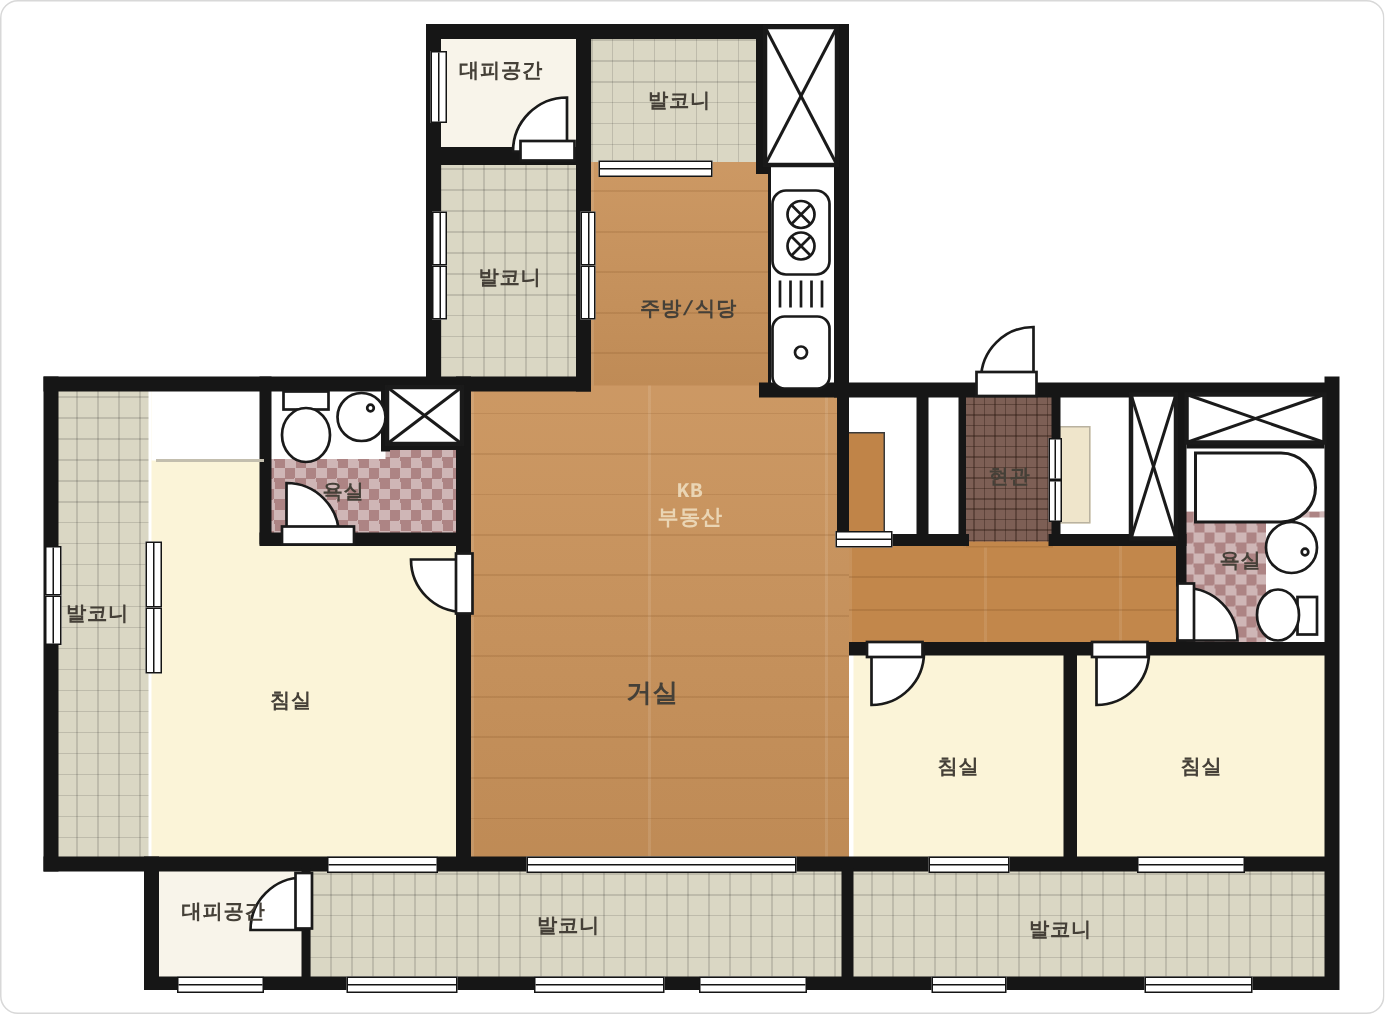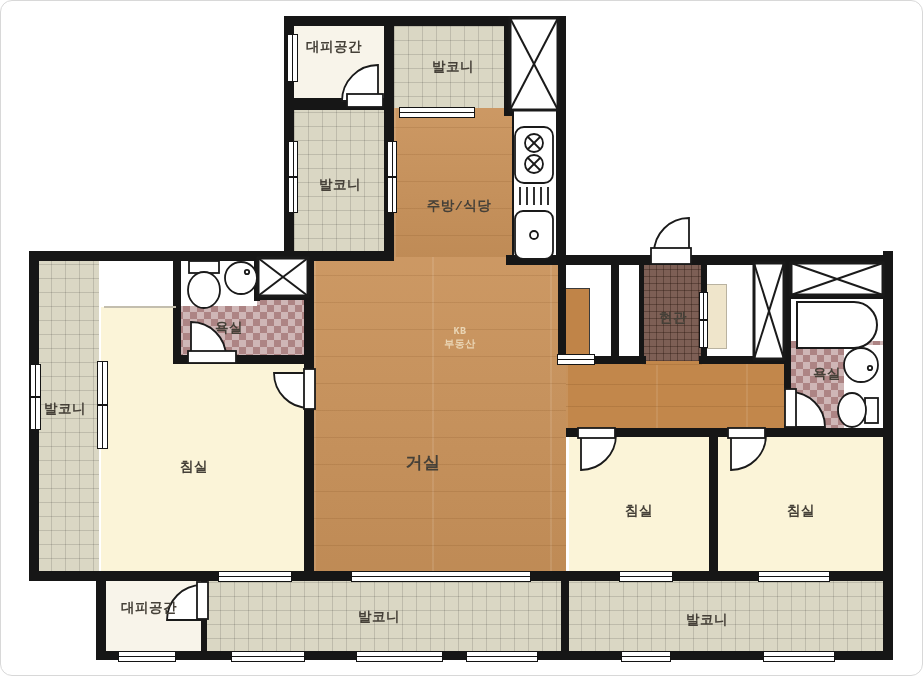--- a/index.html
+++ b/index.html
@@ -35,21 +35,21 @@
   .winh,.winv{position:absolute;background:#fff;border:1.5px solid #141414;z-index:4;
     background-repeat:no-repeat;background-position:center;}
   .winh{background-image:linear-gradient(#141414,#141414);background-size:100% 1px;}
   .winv{background-image:linear-gradient(#141414,#141414);background-size:1px 100%;}
   .cab{z-index:2;}
   #fixtures{position:absolute;left:0;top:0;z-index:5;pointer-events:none;}
   .lbl{position:absolute;z-index:6;transform:translate(-50%,-50%);white-space:nowrap;
     font-weight:bold;font-size:13.5px;color:#454038;letter-spacing:0.5px;}
   .lbl.big{font-size:17px;}
   .wm{position:absolute;z-index:6;transform:translate(-50%,-50%);text-align:center;
-    font-weight:bold;font-size:10px;line-height:1.25;color:#ecd9b9;opacity:0.95;letter-spacing:0.5px;}
+    font-weight:bold;font-size:14px;line-height:1.25;color:#ecd9b9;opacity:0.95;letter-spacing:0.5px;}
 </style>
 </head>
 <body>
 
 <div id="canvas">
 
   <div class="abs offwhite" style="left:293px;top:25px;width:90px;height:75px;z-index:1"></div>
   <div class="abs tile" style="left:393px;top:25px;width:110px;height:85px;z-index:1"></div>
   <div class="abs tile" style="left:293px;top:107px;width:90px;height:145px;z-index:1"></div>
   <div class="abs wood" style="left:393px;top:107px;width:120px;height:155px;z-index:1"></div>
@@ -221,21 +221,21 @@
     </g>
   </svg>
 
   <div class="lbl" style="left:333px;top:46px">대피공간</div>
   <div class="lbl" style="left:452px;top:66px">발코니</div>
   <div class="lbl" style="left:339px;top:184px">발코니</div>
   <div class="lbl" style="left:458px;top:205px">주방/식당</div>
   <div class="lbl" style="left:228px;top:327px">욕실</div>
   <div class="lbl" style="left:64px;top:408px">발코니</div>
   <div class="lbl" style="left:193px;top:466px">침실</div>
-  <div class="lbl big" style="left:422px;top:461px">거실</div>
+  <div class="lbl big" style="left:434px;top:461px">거실</div>
   <div class="lbl" style="left:672px;top:317px">현관</div>
   <div class="lbl" style="left:826px;top:373px">욕실</div>
   <div class="lbl" style="left:638px;top:510px">침실</div>
   <div class="lbl" style="left:800px;top:510px">침실</div>
   <div class="lbl" style="left:148px;top:607px">대피공간</div>
   <div class="lbl" style="left:378px;top:616px">발코니</div>
   <div class="lbl" style="left:706px;top:619px">발코니</div>
 
   <div class="wm" style="left:459px;top:337px">
     <div>KB</div>

